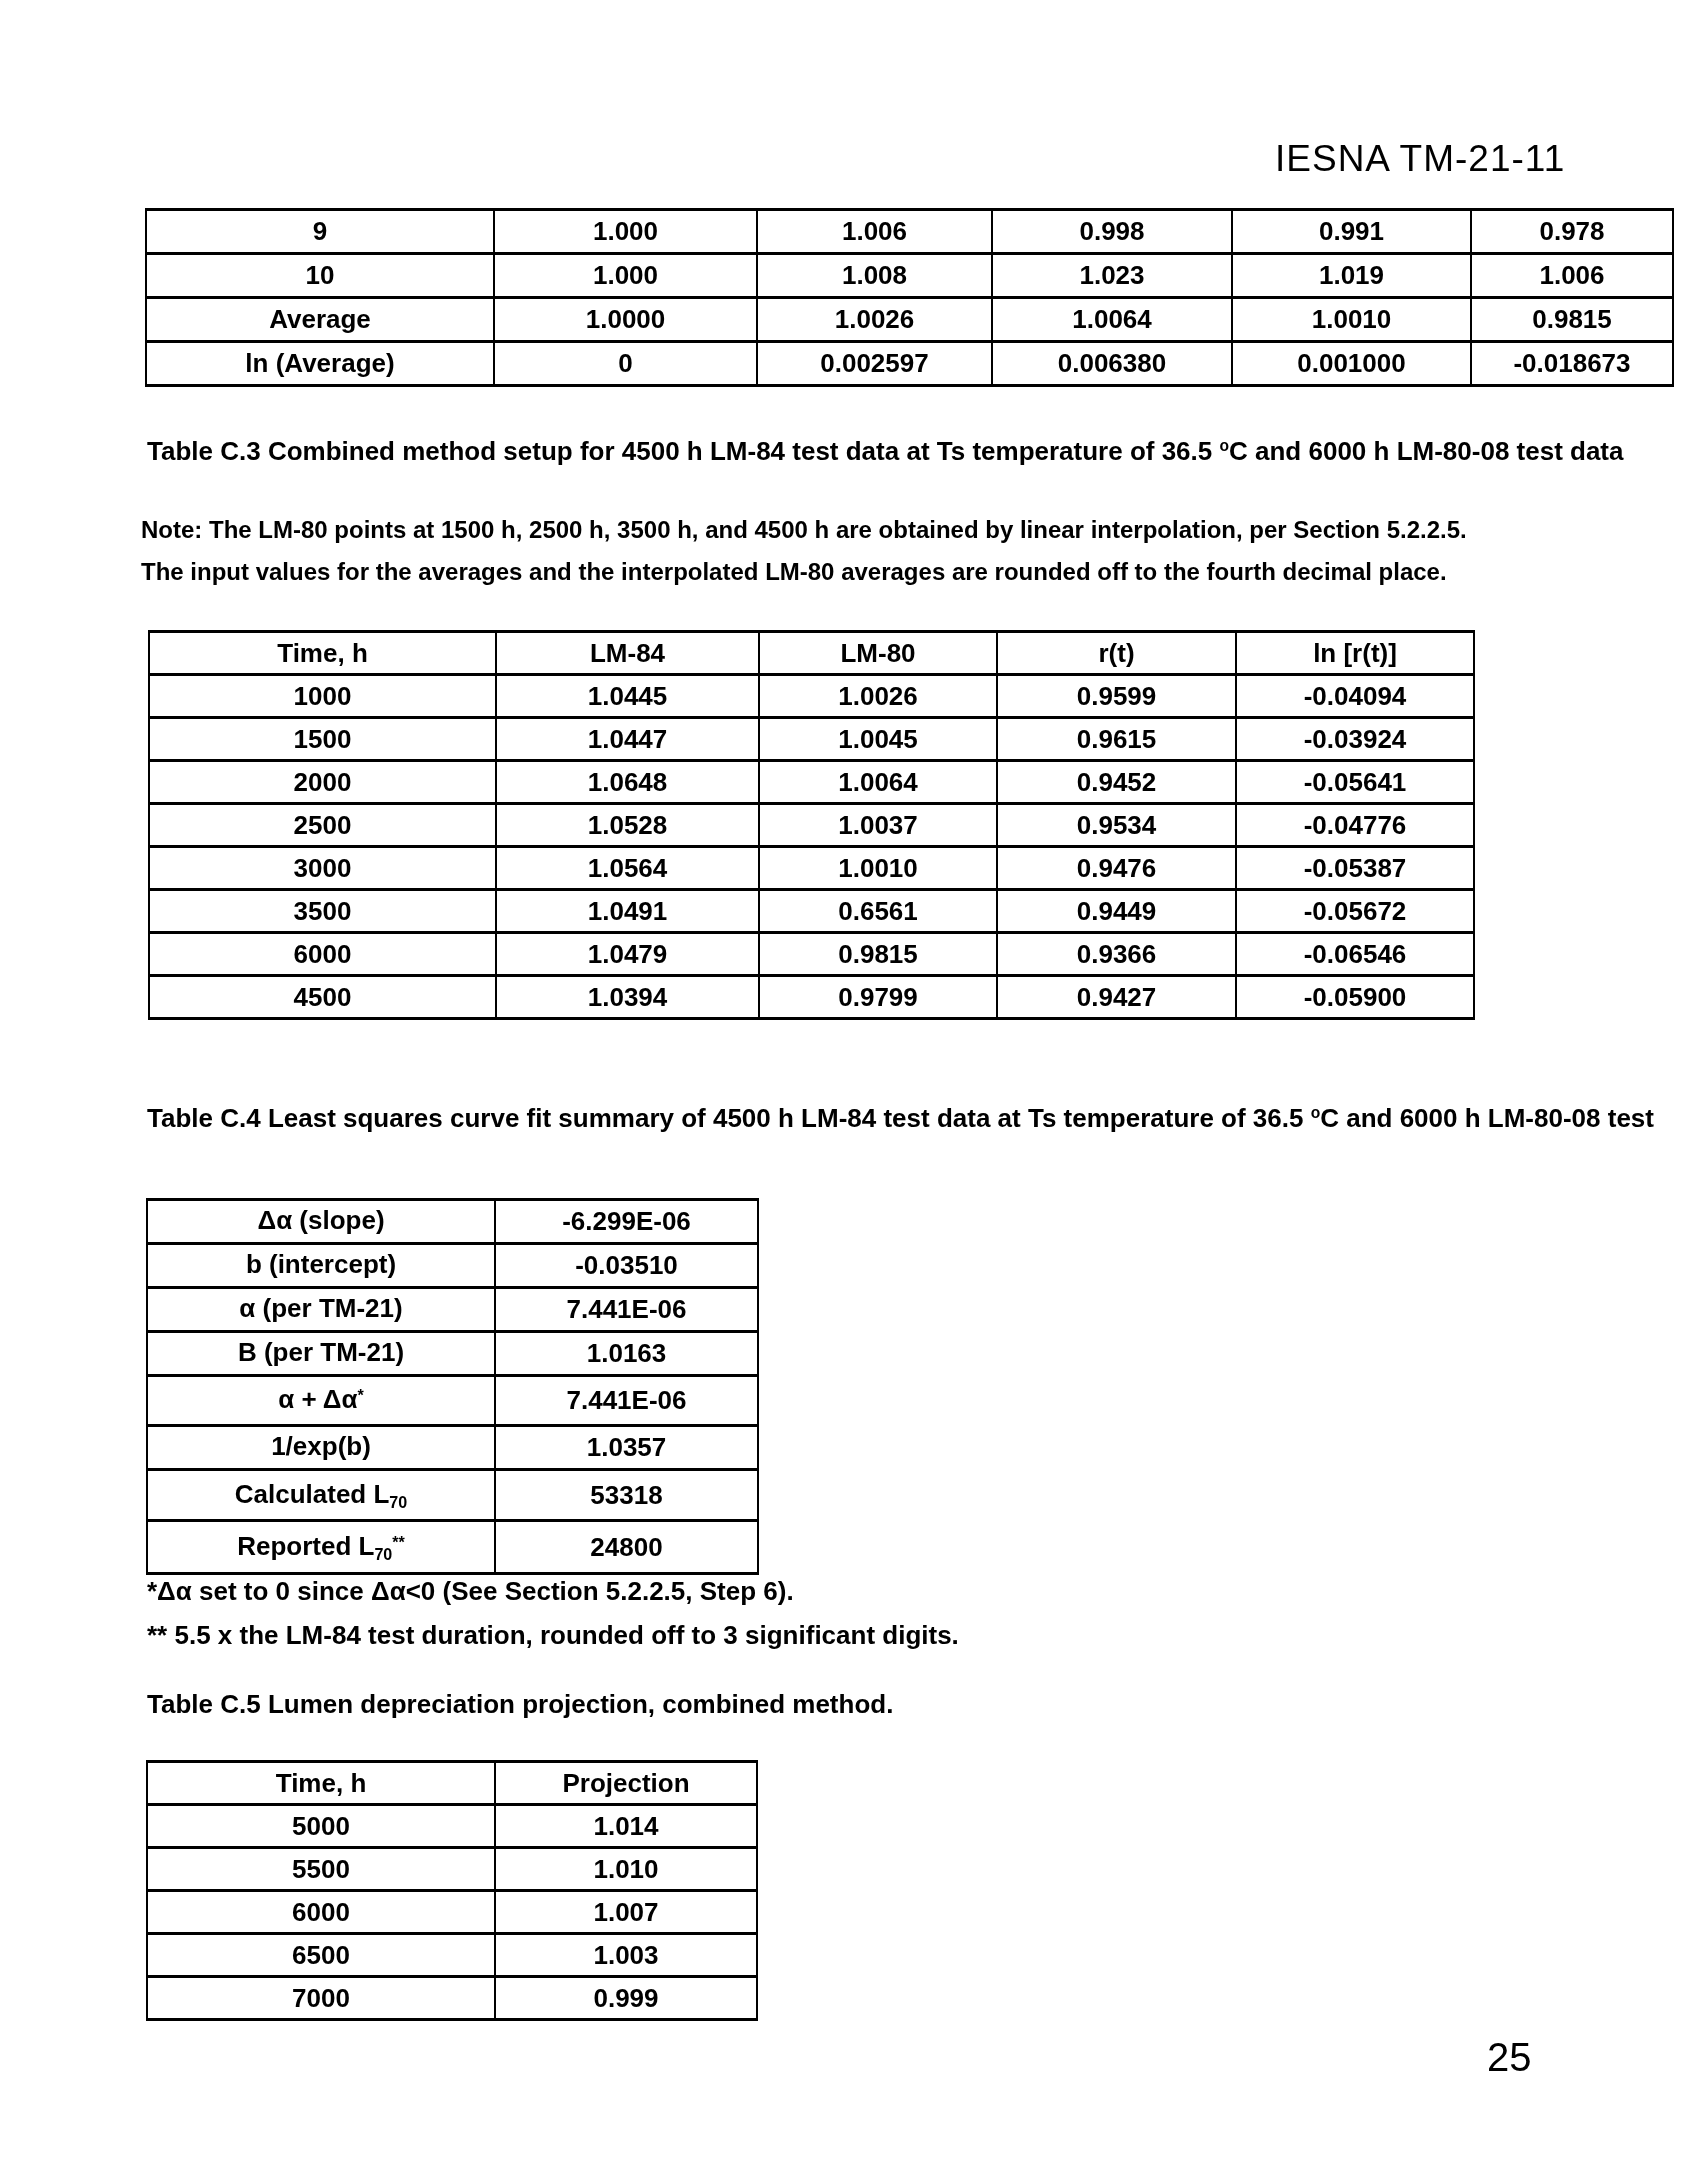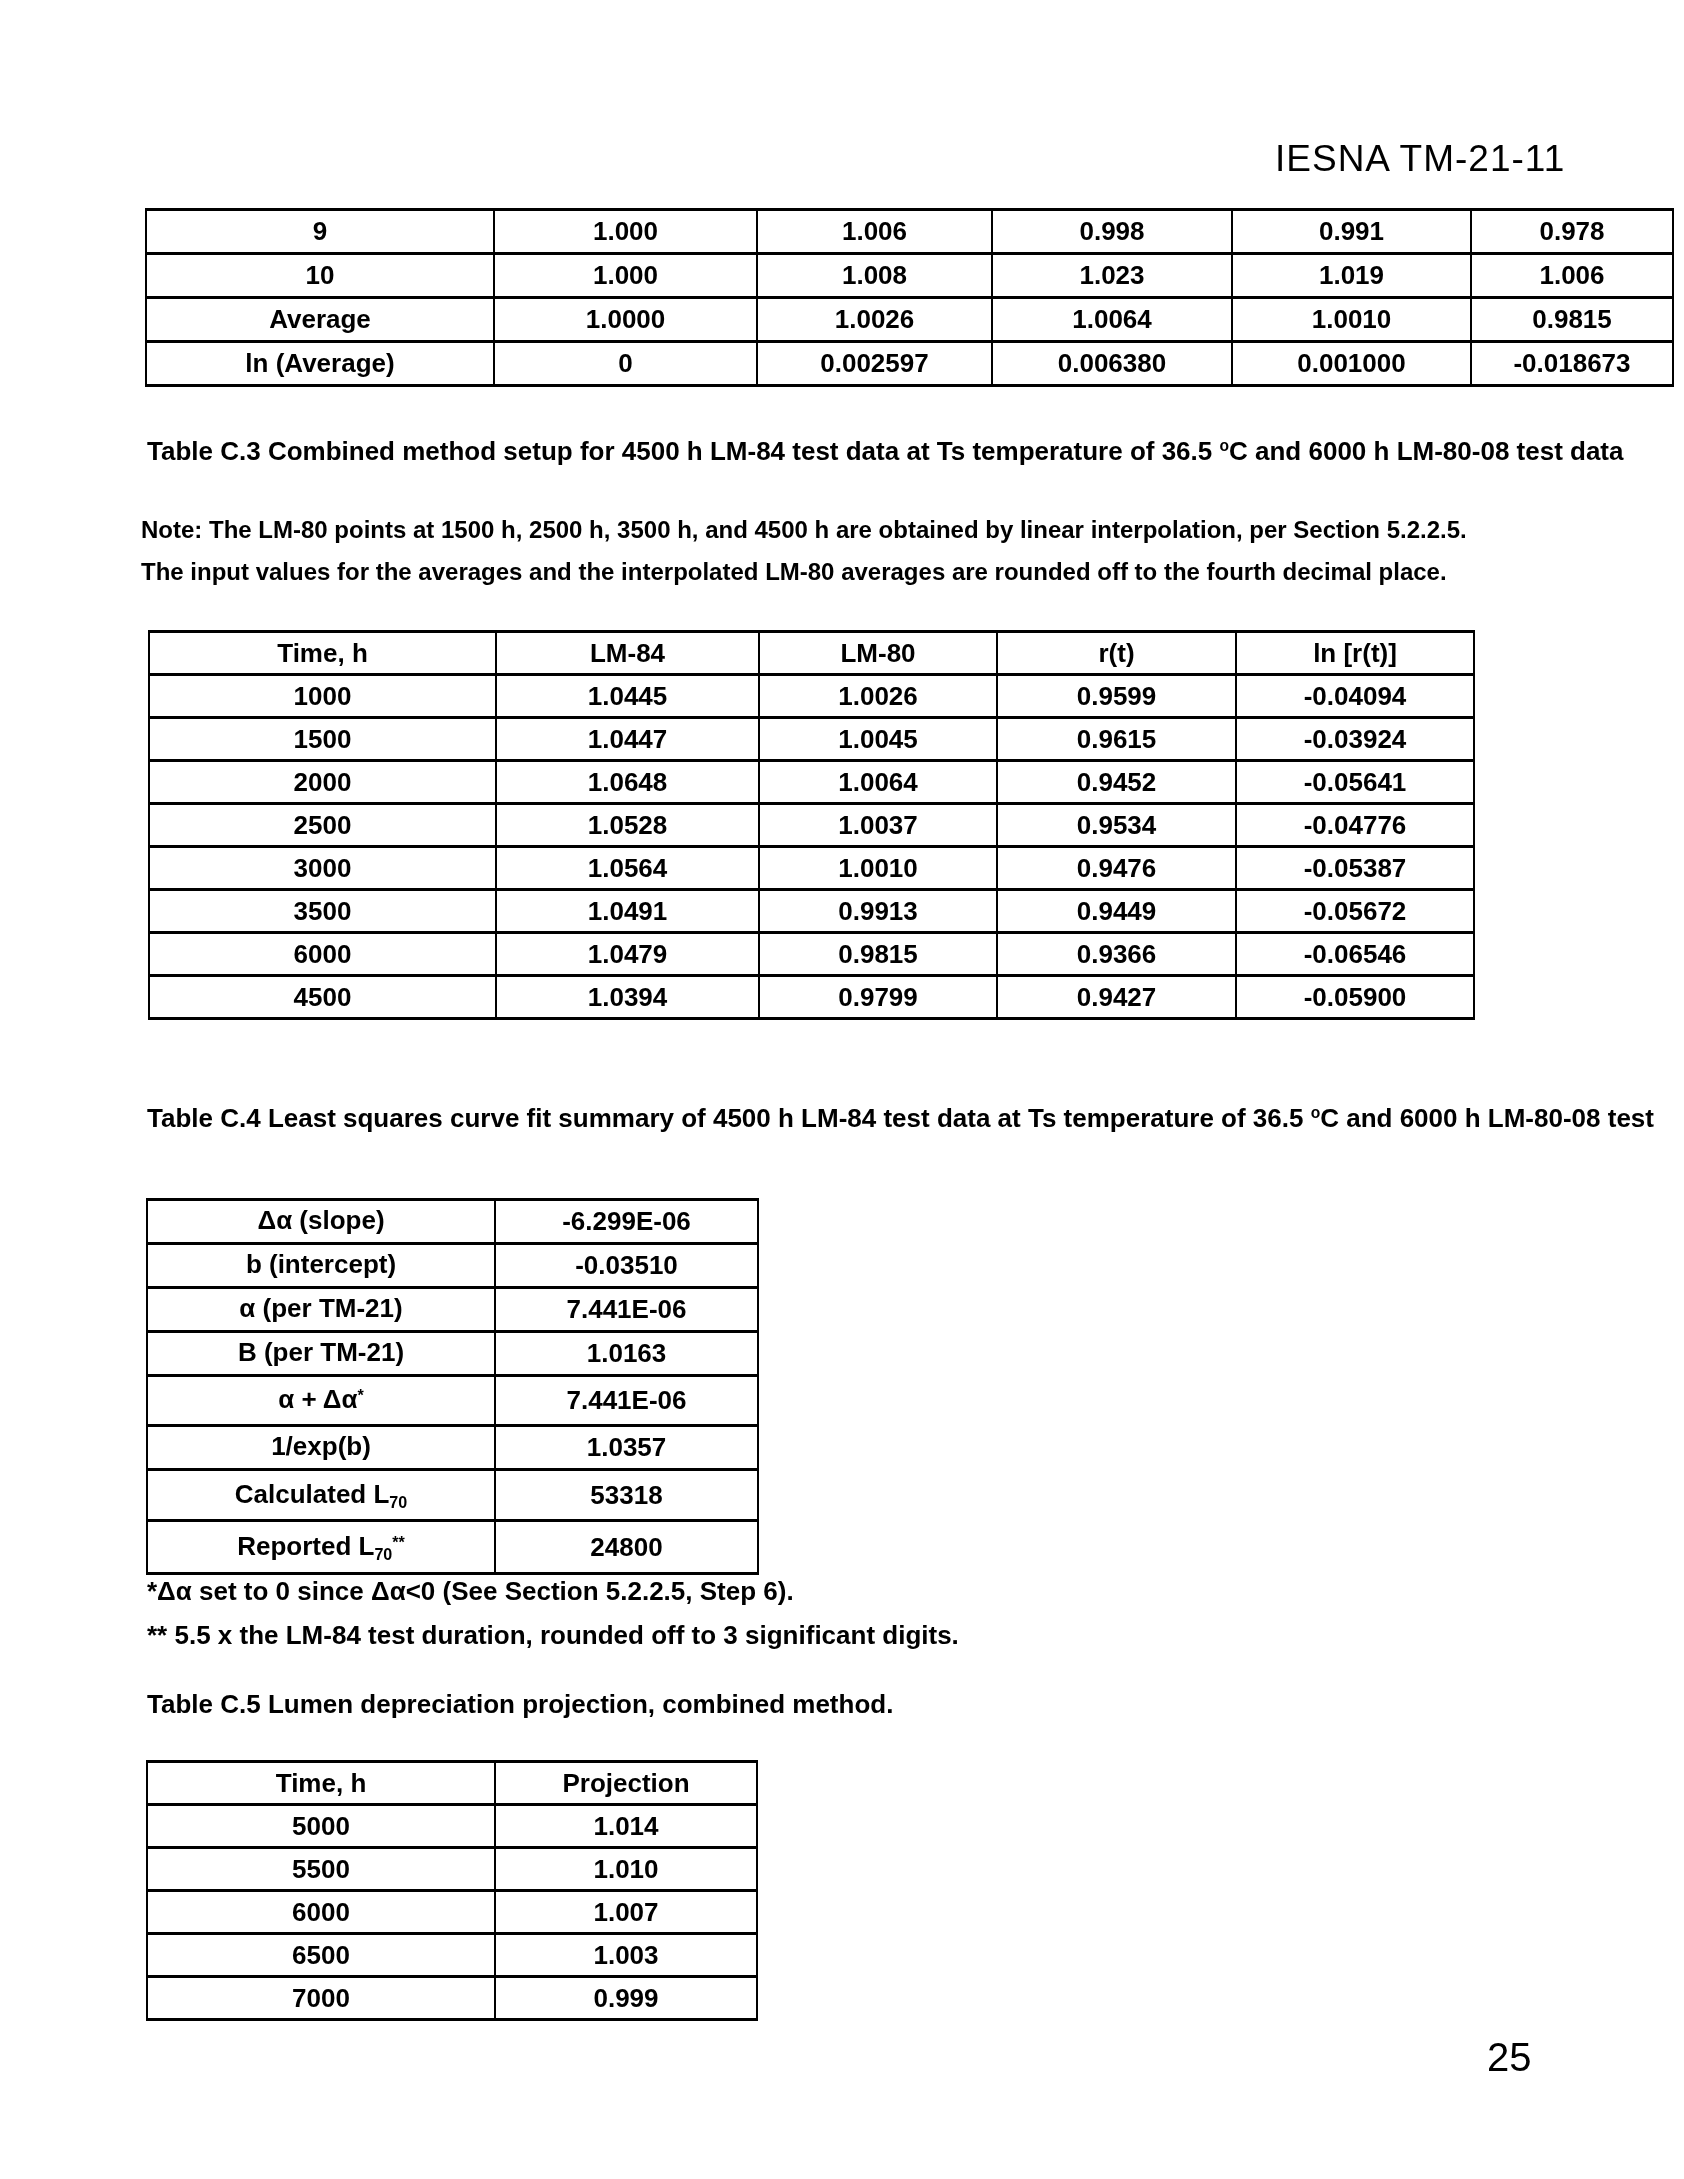--- a/index.html
+++ b/index.html
@@ -141,21 +141,21 @@
   <tr style="height:43px;">
     <td>3000</td>
     <td>1.0564</td>
     <td>1.0010</td>
     <td>0.9476</td>
     <td>-0.05387</td>
   </tr>
   <tr style="height:43px;">
     <td>3500</td>
     <td>1.0491</td>
-    <td>0.9913</td>
+    <td>0.6561</td>
     <td>0.9449</td>
     <td>-0.05672</td>
   </tr>
   <tr style="height:43px;">
     <td>6000</td>
     <td>1.0479</td>
     <td>0.9815</td>
     <td>0.9366</td>
     <td>-0.06546</td>
   </tr>

